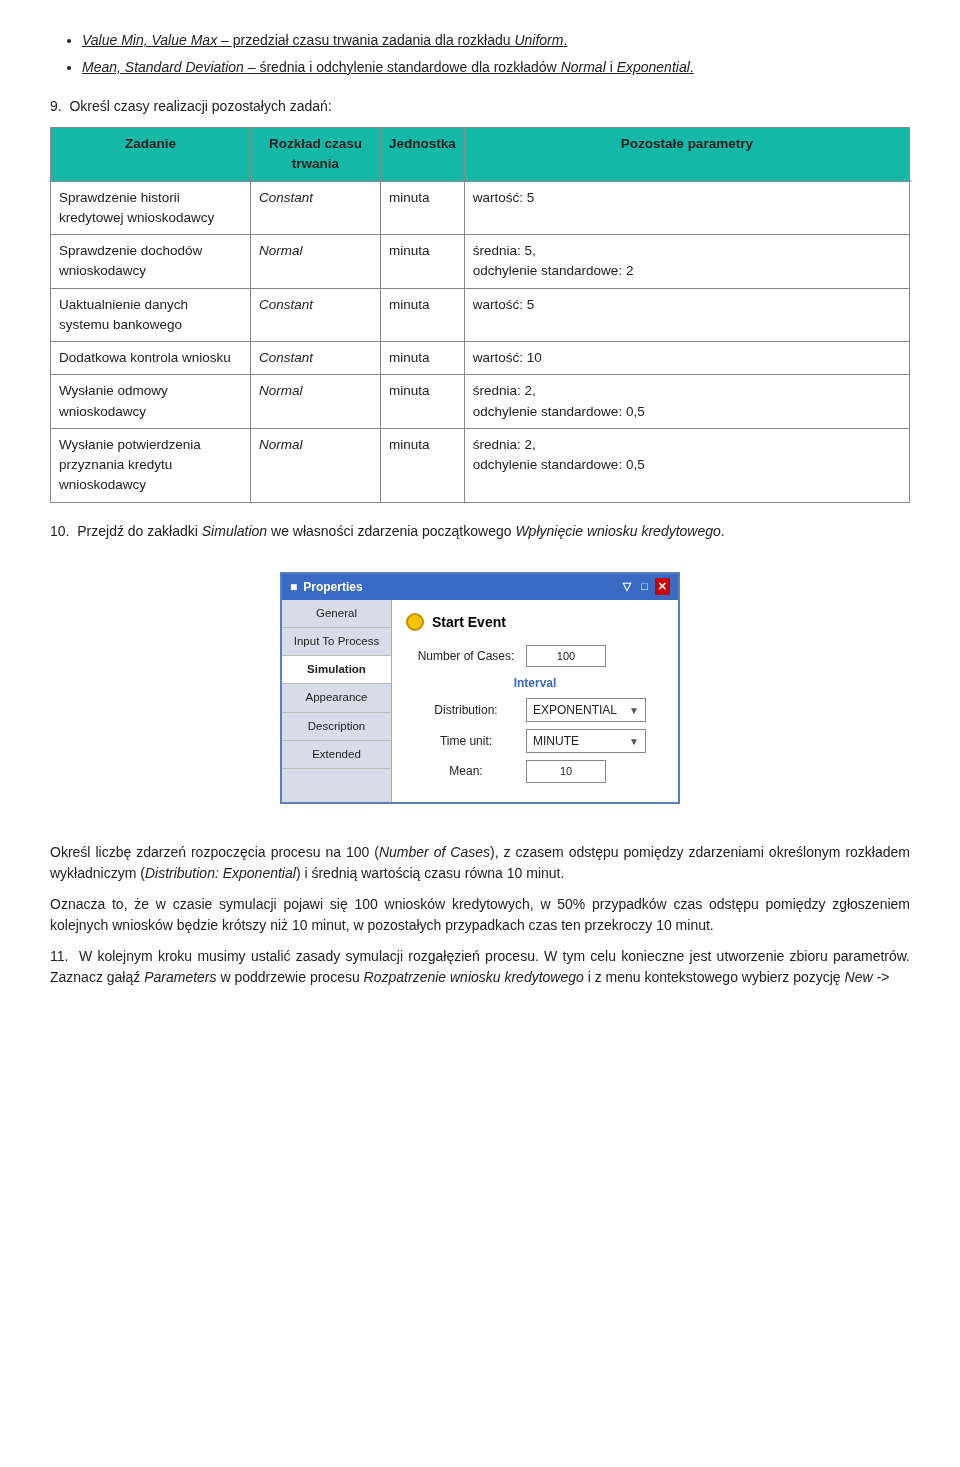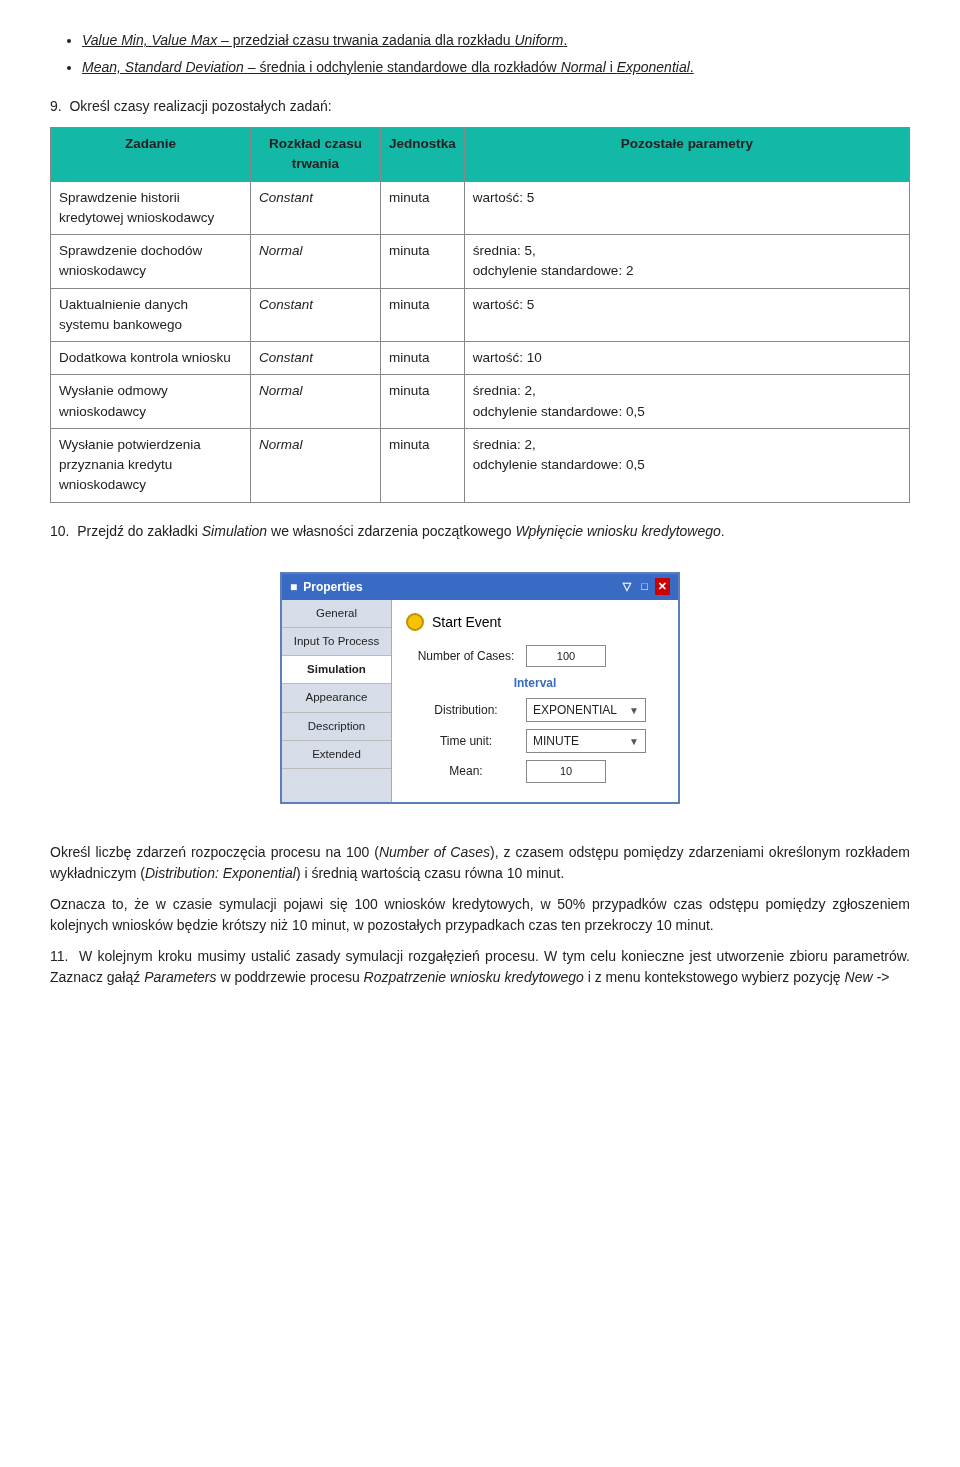--- a/index.html
+++ b/index.html
@@ -104,21 +104,21 @@
     }
     .main-panel {
       flex: 1;
       padding: 12px 14px;
       background: #fff;
     }
     .main-panel .panel-title {
       display: flex;
       align-items: center;
       gap: 8px;
-      font-weight: normal;
+      font-weight: bold;
       font-size: 14px;
       margin-bottom: 12px;
       color: #000;
     }
     .main-panel .panel-title .circle-icon {
       width: 18px;
       height: 18px;
       border-radius: 50%;
       background: #f5c300;
       border: 2px solid #c49000;

